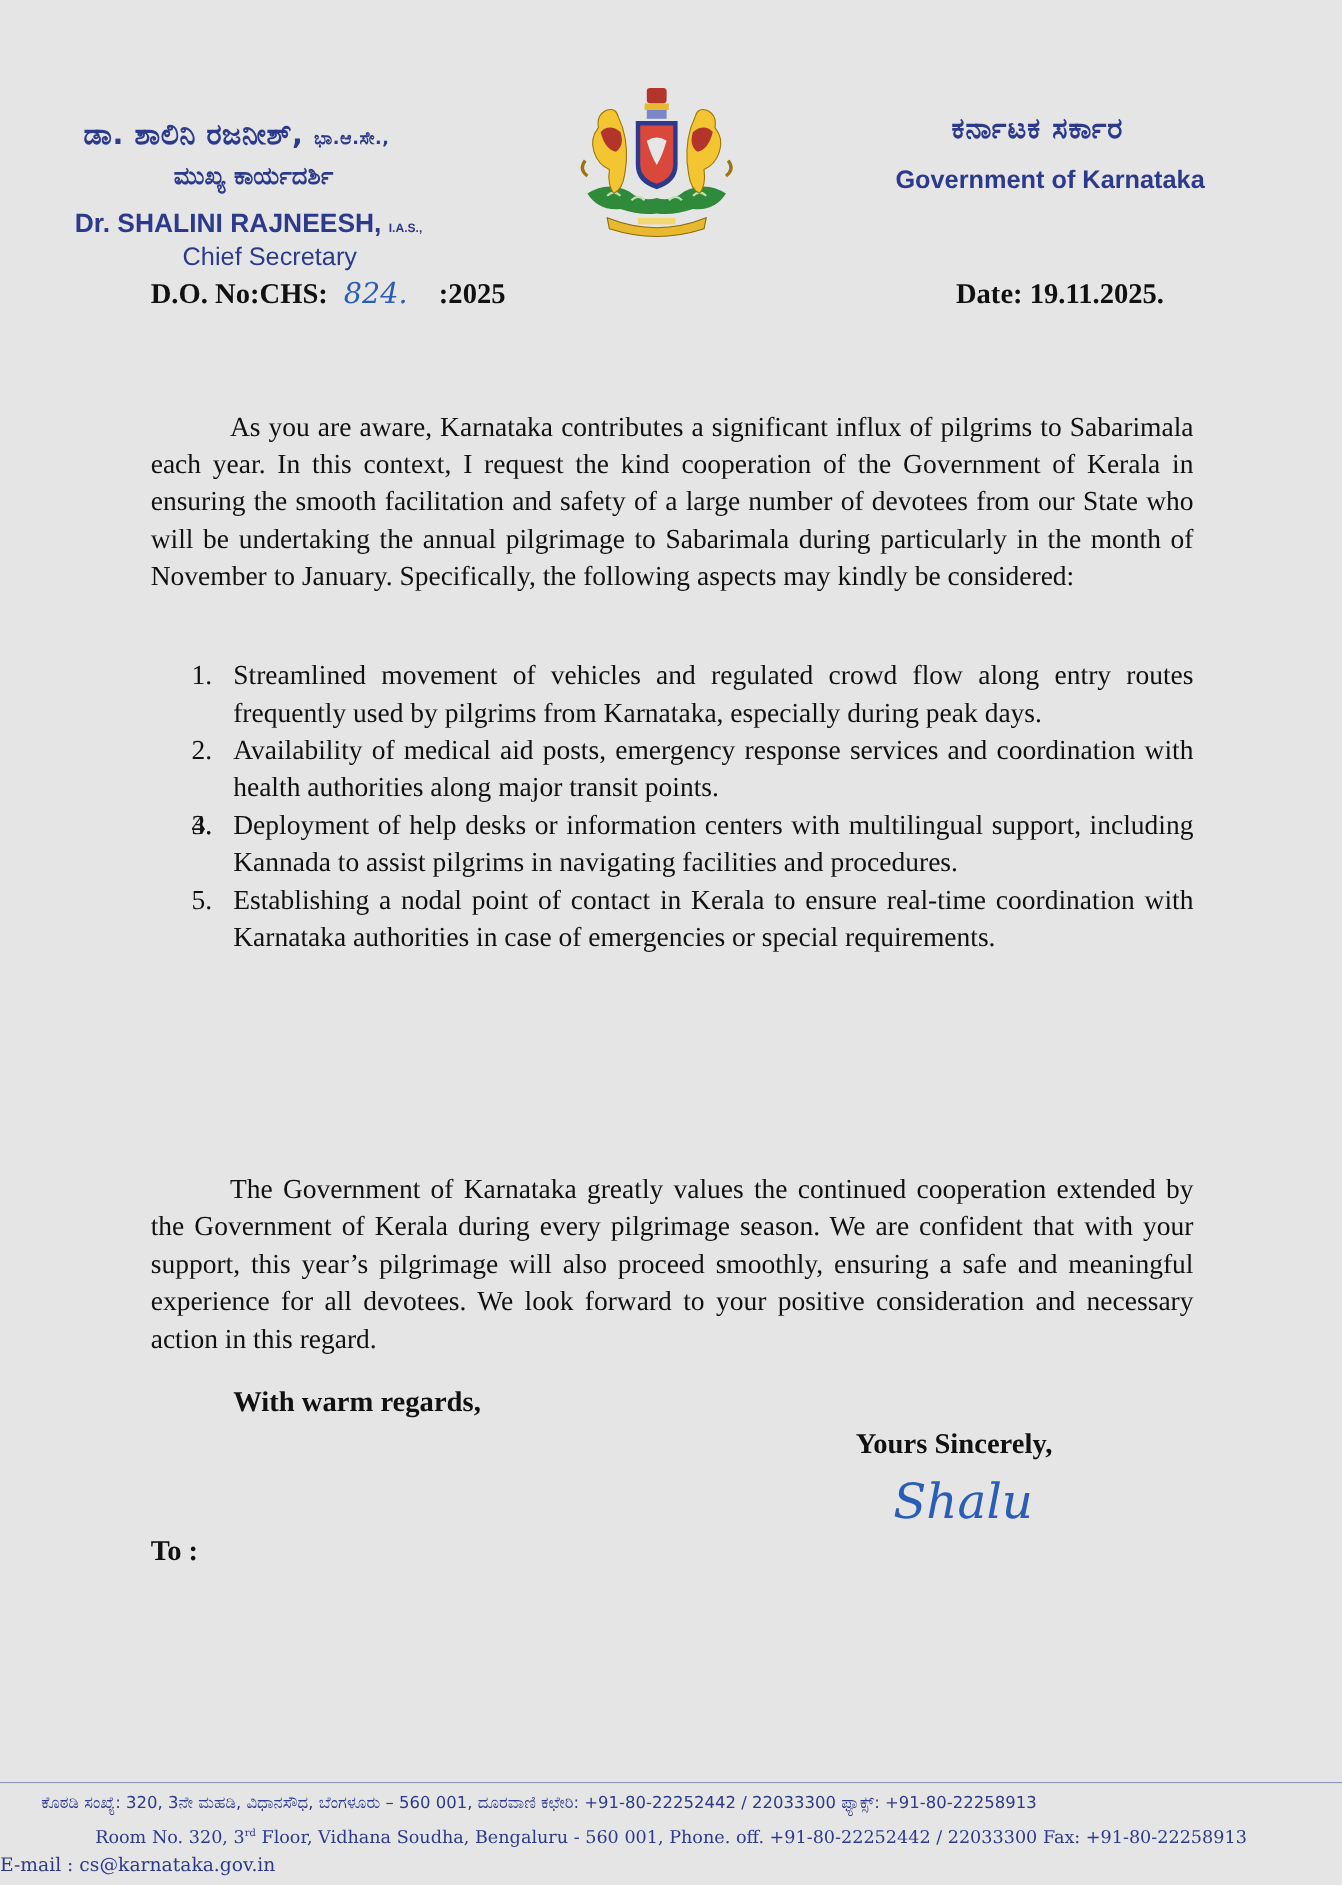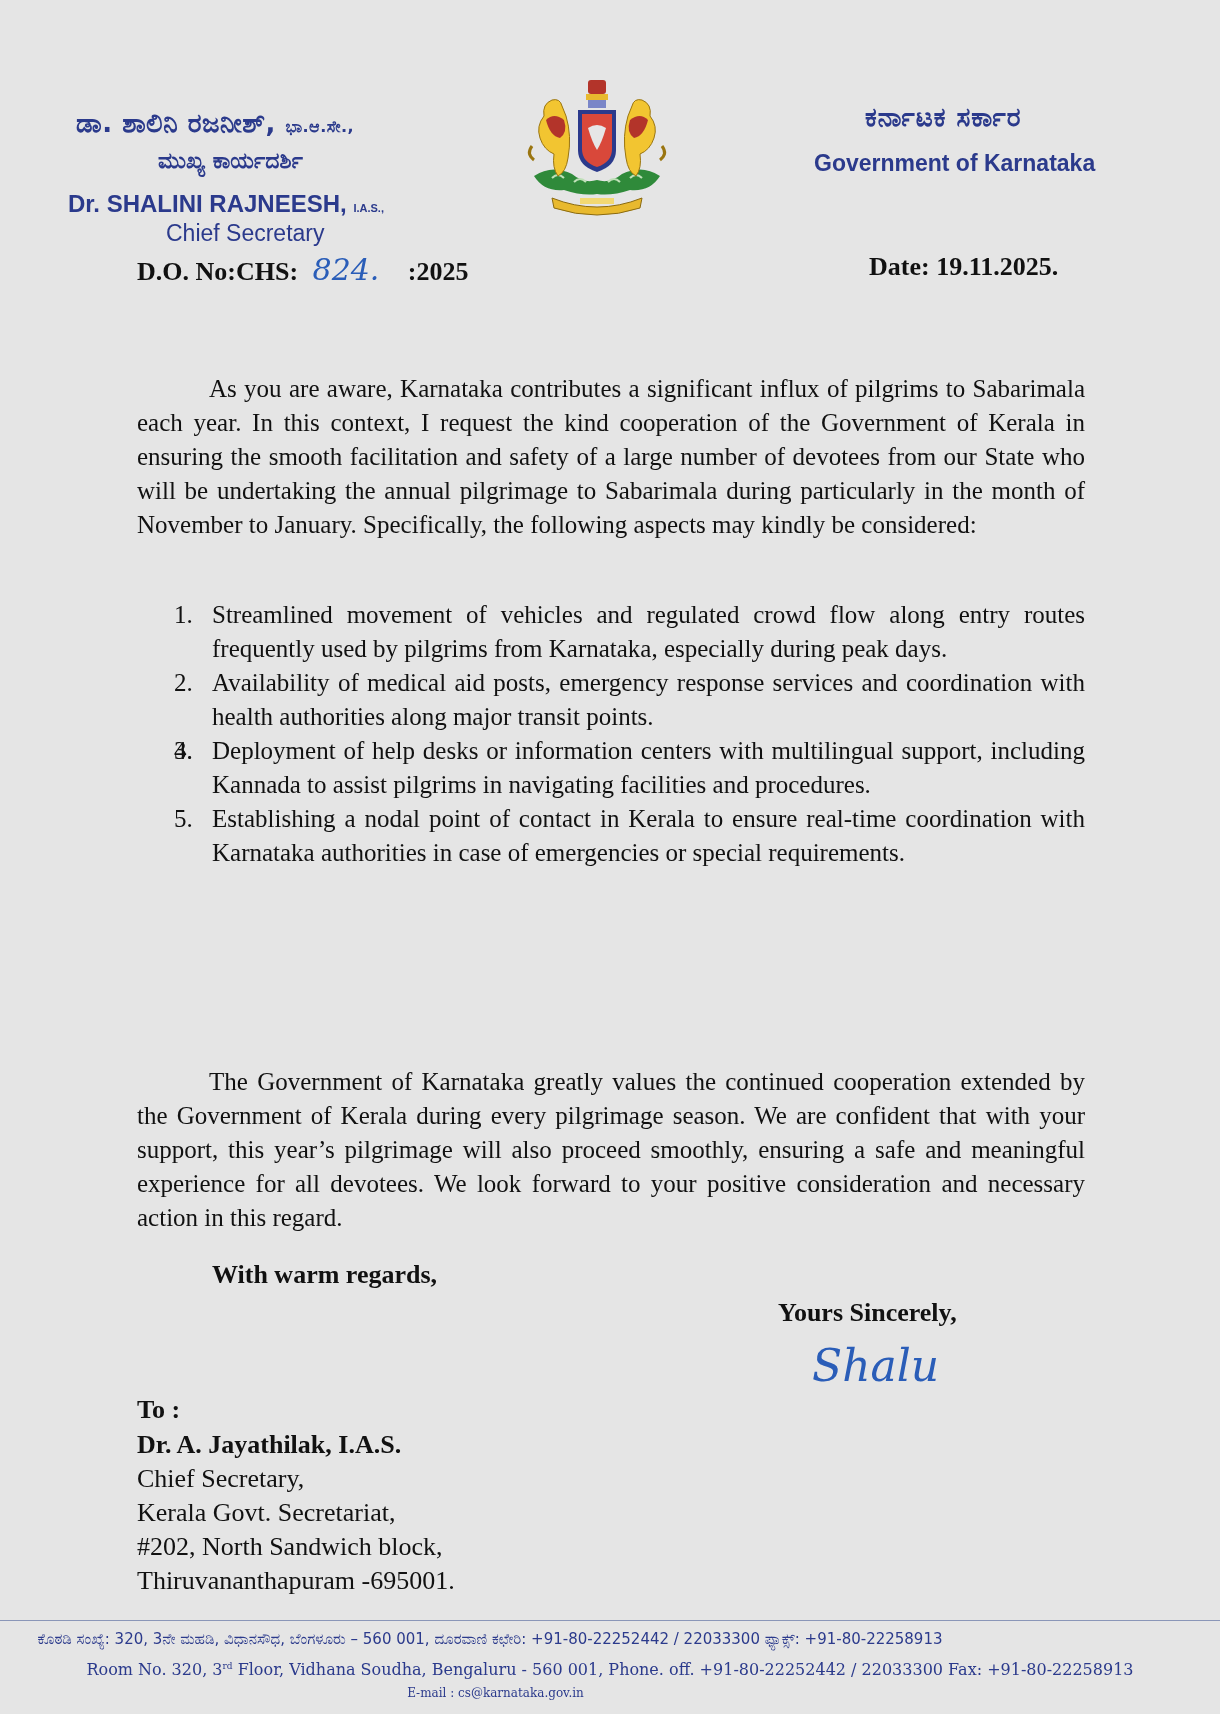--- a/index.html
+++ b/index.html
@@ -20,21 +20,21 @@
 
   
   .emblem { position: absolute; left: 522px; top: 76px; width: 150px; height: 140px; }
 
   
   .hr-kn { position: absolute; left: 865px; top: 102px; font-size: 26px; font-weight: bold; letter-spacing: 1px; }
   .hr-en { position: absolute; left: 814px; top: 150px; font-size: 23px; font-weight: bold; color: #2b3a8c; }
 
   
   .ref { position: absolute; left: 137px; top: 252px; font-size: 26px; font-weight: bold; }
-  .ref .num { font-size: 30px; font-weight: normal; margin: 0 22px 4px 8px; }
+  .ref .num { font-size: 26px; font-weight: normal; margin: 0 22px 4px 8px; }
   .date { position: absolute; left: 869px; top: 252px; font-size: 26px; font-weight: bold; }
 
   
   .dear { position: absolute; left: 137px; top: 320px; font-size: 26px; font-weight: bold; }
   .dear .hand { font-size: 36px; font-weight: normal; margin-left: 14px; position: relative; top: 4px; }
 
   
   .para { position: absolute; left: 137px; width: 948px; font-size: 25px; line-height: 34px; text-align: justify; }
   .para .indent { display: inline-block; width: 72px; }
   .p1 { top: 372px; }
@@ -50,21 +50,21 @@
 
   .to { position: absolute; left: 137px; top: 1395px; font-size: 26px; font-weight: bold; }
   .addr { position: absolute; left: 137px; top: 1428px; font-size: 26px; line-height: 34px; }
   .addr .nm { font-weight: bold; }
 
   
   .rule { position: absolute; left: 0; right: 0; top: 1620px; height: 1px; background: #8a96b8; }
   .f1 { position: absolute; left: 0; width: 980px; top: 1630px; text-align: center; font-size: 15px; color: #2b3a8c; font-family: "DejaVu Sans", sans-serif; }
   .f2 { position: absolute; left: 0; width: 1220px; top: 1660px; text-align: center; font-size: 16px; color: #2b3a8c; font-family: "DejaVu Serif", serif; }
   .f2 sup { font-size: 9px; }
-  .f3 { position: absolute; left: 0; width: 991px; top: 1686px; text-align: center; font-size: 12px; color: #2b3a8c; font-family: "DejaVu Serif", serif; }
+  .f3 { position: absolute; left: 0; width: 991px; top: 1686px; text-align: left; font-size: 17px; color: #2b3a8c; font-family: "DejaVu Serif", serif; }
 </style>
 </head>
 <body>
 
 <div class="page">
 
   <div class="hl-kn1 kn">
     <span>ಡಾ. ಶಾಲಿನಿ ರಜನೀಶ್,</span>
     <span class="small">ಭಾ.ಆ.ಸೇ.,</span>
   </div>
@@ -126,27 +126,20 @@
 
   <div class="para p2 serif">
     <span class="indent"></span><span>The Government of Karnataka greatly values the continued cooperation extended by the Government of Kerala during every pilgrimage season. We are confident that with your support, this year’s pilgrimage will also proceed smoothly, ensuring a safe and meaningful experience for all devotees.  We look forward to your positive consideration and necessary action in this regard.</span>
   </div>
 
   <div class="regards serif">With warm regards,</div>
   <div class="sincerely serif">Yours Sincerely,</div>
   <div class="sig hand">Shalu</div>
 
   <div class="to serif">To :</div>
-  <div class="addr serif">
-    <div class="nm">Dr. A. Jayathilak, I.A.S.</div>
-    <div>Chief Secretary,</div>
-    <div>Kerala Govt. Secretariat,</div>
-    <div>#202, North Sandwich block,</div>
-    <div>Thiruvananthapuram -695001.</div>
-  </div>
 
   <div class="rule"></div>
   <div class="f1">ಕೊಠಡಿ ಸಂಖ್ಯೆ: 320, 3ನೇ ಮಹಡಿ, ವಿಧಾನಸೌಧ, ಬೆಂಗಳೂರು – 560 001, ದೂರವಾಣಿ ಕಛೇರಿ: +91-80-22252442 / 22033300 ಫ್ಯಾಕ್ಸ್: +91-80-22258913</div>
   <div class="f2">
     <span>Room No. 320, 3</span><sup>rd</sup><span> Floor, Vidhana Soudha, Bengaluru - 560 001, Phone. off. +91-80-22252442 / 22033300 Fax: +91-80-22258913</span>
   </div>
   <div class="f3">E-mail : cs@karnataka.gov.in</div>
 </div>
 
 </body></html>

